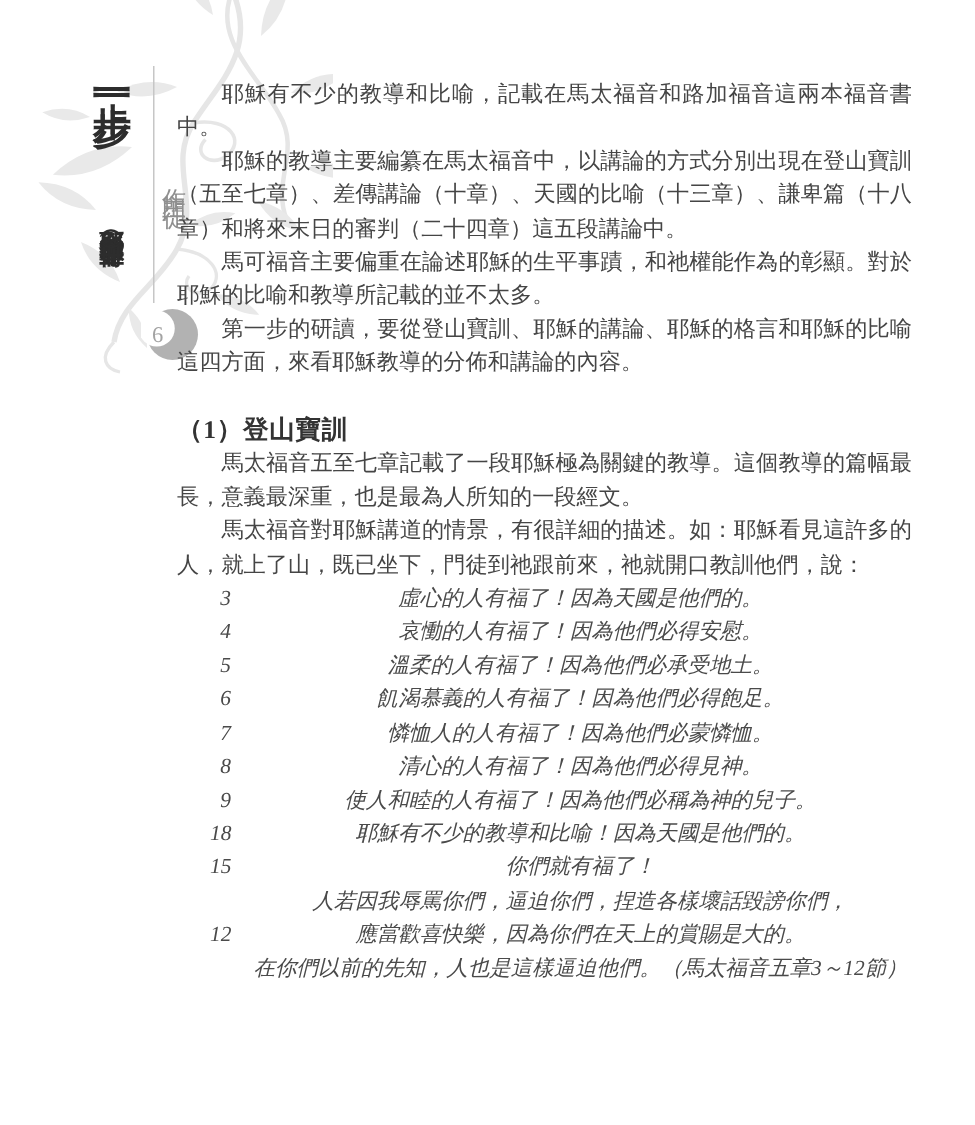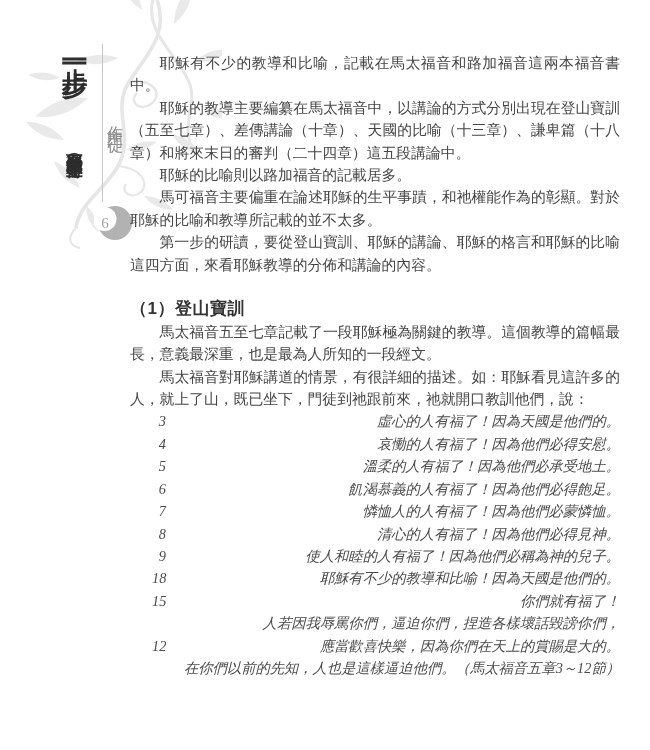--- a/index.html
+++ b/index.html
@@ -27,34 +27,34 @@
   }
   .column-label {
     position:absolute; left:104px; top:113px; z-index:2;
     writing-mode:vertical-rl; text-orientation:mixed;
     font-size:16px; color:#8f8f8f; letter-spacing:3.5px; font-weight:normal;
   }
   .lesson-badge { position:absolute; left:94px; top:203px; z-index:2; }
 
   
   .content {
-    position:absolute; left:130px; top:52px; width:490px; z-index:2;
+    position:absolute; left:118px; top:52px; width:490px; z-index:2;
     color:#454545; font-size:14.8px; line-height:22.4px;
     text-align:justify; text-justify:inter-ideograph;
   }
   .content p { margin:0; text-indent:2em; }
   .section-heading {
-    font-family:Liberation Sans, sans-serif;
+    font-family:Liberation Serif, serif;
     font-size:17px; font-weight:bold; color:#333333;
     line-height:22.4px; margin-top:22.4px; letter-spacing:0.5px;
   }
   .verses { margin-left:22px; font-style:italic; font-size:14.3px; color:#4a4a4a; }
   .verse { display:flex; }
   .vnum { flex:none; width:14px; text-align:right; margin-right:12px; }
-  .vtext { flex:1; text-align:right; }
+  .vtext { flex:1; text-align:center; }
   .vtext div { line-height:22.4px; }
 </style>
 </head>
 <body>
 
 <div class="page">
 
   <svg class="vine" width="200" height="250" viewBox="0 0 200 250" aria-hidden="true">
     <g fill="none" stroke="#e6e6e6">
       <path d="M133,-6 C150,34 123,56 107,82 C89,110 113,136 96,166 C83,190 58,202 54,228" stroke-width="3.6"></path>
@@ -88,21 +88,20 @@
     <svg class="lesson-badge" width="40" height="40" viewBox="0 0 40 40">
       <circle cx="21" cy="20" r="17" fill="#b2b2b2"></circle>
       <circle cx="10.5" cy="16" r="12" fill="#ffffff"></circle>
       <text x="11" y="21.5" font-size="15" fill="#a3a3a3" text-anchor="middle" dominant-baseline="middle" font-family="Liberation Serif, serif">6</text>
     </svg>
   </div>
 
   <div class="content">
     <p>耶穌有不少的教導和比喻，記載在馬太福音和路加福音這兩本福音書中。</p>
     <p>耶穌的教導主要編纂在馬太福音中，以講論的方式分別出現在登山寶訓（五至七章）、差傳講論（十章）、天國的比喻（十三章）、謙卑篇（十八章）和將來末日的審判（二十四章）這五段講論中。</p>
-    <p>耶穌的比喻則以路加福音的記載居多。</p>
     <p>馬可福音主要偏重在論述耶穌的生平事蹟，和祂權能作為的彰顯。對於耶穌的比喻和教導所記載的並不太多。</p>
     <p>第一步的研讀，要從登山寶訓、耶穌的講論、耶穌的格言和耶穌的比喻這四方面，來看耶穌教導的分佈和講論的內容。</p>
 
     <div class="section-heading">（1）登山寶訓</div>
 
     <p>馬太福音五至七章記載了一段耶穌極為關鍵的教導。這個教導的篇幅最長，意義最深重，也是最為人所知的一段經文。</p>
     <p>馬太福音對耶穌講道的情景，有很詳細的描述。如：耶穌看見這許多的人，就上了山，既已坐下，門徒到祂跟前來，祂就開口教訓他們，說：</p>
 
     <div class="verses">
       <div class="verse">

